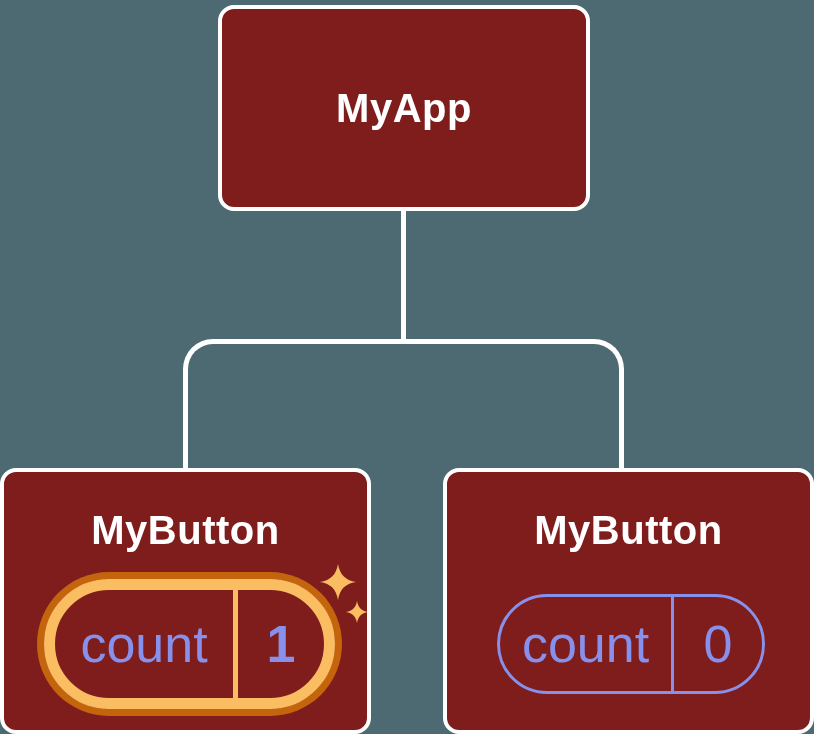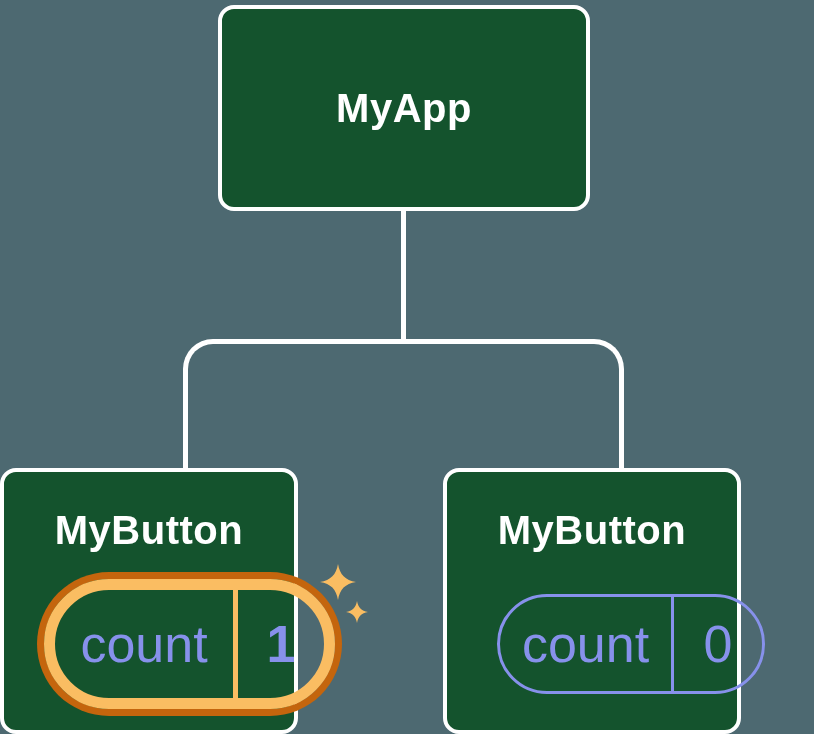--- a/index.html
+++ b/index.html
@@ -6,21 +6,21 @@
   .canvas {
     position: relative;
     width: 814px;
     height: 734px;
     background: #4D6971;
     overflow: hidden;
     font-family: "Liberation Sans", sans-serif;
   }
   .node {
     position: absolute;
-    background: #14532d;
+    background: #7f1d1d;
     border: 4px solid #FFFFFF;
     border-radius: 16px;
     box-sizing: border-box;
   }
   .node-root {
     left: 218px; top: 5px;
     width: 372px; height: 206px;
     display: flex; align-items: center; justify-content: center;
   }
   .node-label {
@@ -39,21 +39,21 @@
     position: absolute;
     left: 183px; top: 339px;
     width: 441px; height: 131px;
     box-sizing: border-box;
     border: 5px solid #FFFFFF;
     border-bottom: none;
     border-radius: 30px 30px 0 0;
   }
   .node-child {
     top: 468px;
-    width: 298px; height: 266px;
+    width: 371px; height: 266px;
   }
   .node-child.pos-left  { left: 0; }
   .node-child.pos-right { left: 443px; }
   .child-title {
     position: absolute;
     left: 0; right: 0; top: 34px;
     height: 48px;
     display: flex; align-items: center; justify-content: center;
   }
   .pill {

